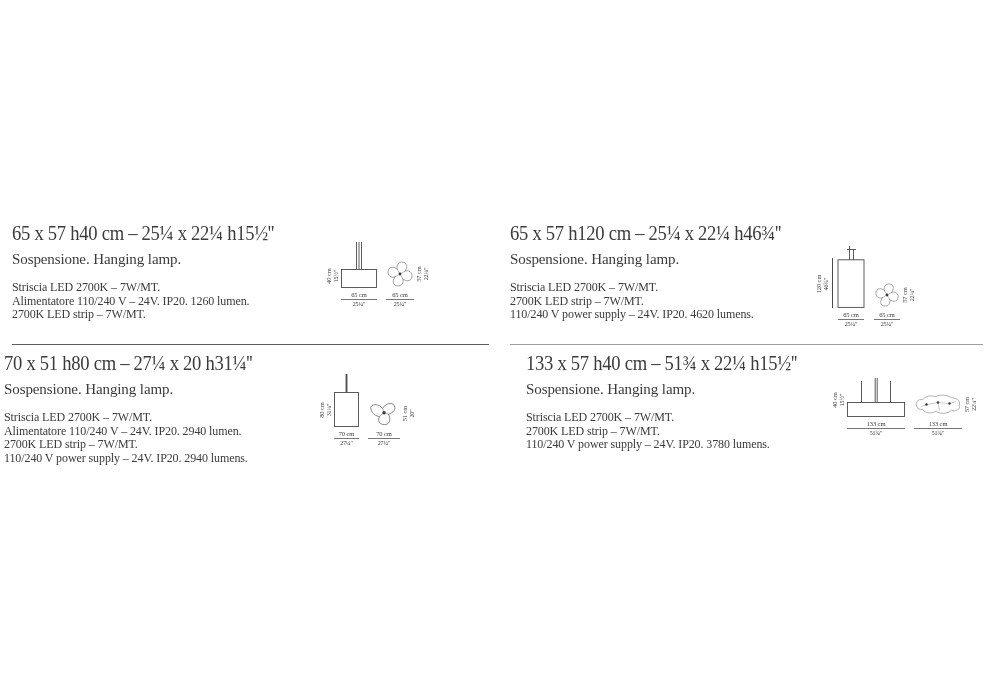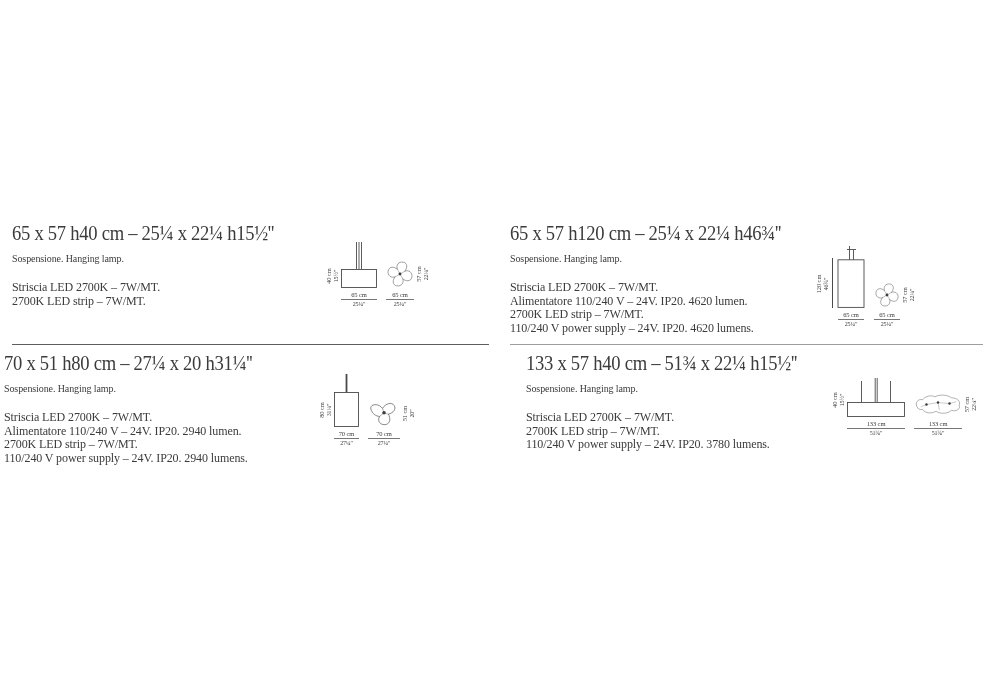--- a/index.html
+++ b/index.html
@@ -7,21 +7,21 @@
     width:1000px;height:700px;position:relative;overflow:hidden;
     font-family:"Liberation Sans",sans-serif;color:#3b3b3b;
     -webkit-font-smoothing:antialiased;
   }
   .product{position:absolute;width:478px;font-family:Liberation Serif, serif;}
   .title{
     margin:0;font-size:20px;font-weight:400;white-space:nowrap;
     letter-spacing:-0.3px;transform:scaleX(0.93);transform-origin:0 0;
     color:#3b3b3b;line-height:22px;
   }
-  .subtitle{margin:9px 0 0 0;font-size:10px;line-height:12px;letter-spacing:-0.1px;}
+  .subtitle{margin:9px 0 0 0;font-size:15px;line-height:12px;letter-spacing:-0.1px;}
   .specs{margin-top:16px;font-size:12px;line-height:13.5px;}
   .specs p{margin:0;letter-spacing:-0.1px;white-space:nowrap;}
 
   .diagram{position:absolute;display:flex;align-items:flex-end;}
   .fig{display:flex;flex-direction:column;}
   .fig + .fig{margin-left:9px;}
   .figrow{display:flex;align-items:flex-end;}
   .drawing{display:block;}
   .drawing path,.drawing line,.drawing rect,.drawing polyline{
     stroke:#4a4a4a;fill:none;stroke-width:0.9;
@@ -51,20 +51,21 @@
   .divider.right{left:510px;top:344px;width:473px;background:#9e9e9e;}
 </style>
 </head>
 <body>
 
 <section class="product" style="left:12px;top:222px;">
   <h2 class="title">65 x 57 h40 cm – 25¼ x 22¼ h15½''</h2>
   <p class="subtitle">Sospensione. Hanging lamp.</p>
   <div class="specs">
     <p>Striscia LED 2700K – 7W/MT.</p>
+    <p>Alimentatore 110/240 V – 24V. IP20. 1260 lumen.</p>
     <p>2700K LED strip – 7W/MT.</p>
   </div>
   <div class="diagram" style="left:314px;top:20px;">
     <div class="fig">
       <div class="figrow">
         <div class="vlabel left" style="height:24px;">
           <div class="rot" style="width:24px;">
             <span class="cm">40 cm</span>
             <i class="sep"></i>
             <span class="in">15½″</span>
@@ -108,21 +109,20 @@
       </div>
     </div>
   </div>
 </section>
 
 <section class="product" style="left:510px;top:222px;">
   <h2 class="title">65 x 57 h120 cm – 25¼ x 22¼ h46¾''</h2>
   <p class="subtitle">Sospensione. Hanging lamp.</p>
   <div class="specs">
     <p>Striscia LED 2700K – 7W/MT.</p>
-    <p>Alimentatore 110/240 V – 24V. IP20. 4620 lumen.</p>
     <p>2700K LED strip – 7W/MT.</p>
     <p>110/240 V power supply – 24V. IP20. 4620 lumens.</p>
   </div>
   <div class="diagram" style="left:306px;top:24px;">
     <div class="fig">
       <div class="figrow">
         <div class="vlabel left" style="height:48px;">
           <div class="rot" style="width:48px;">
             <span class="cm">120 cm</span>
             <i class="sep"></i>

